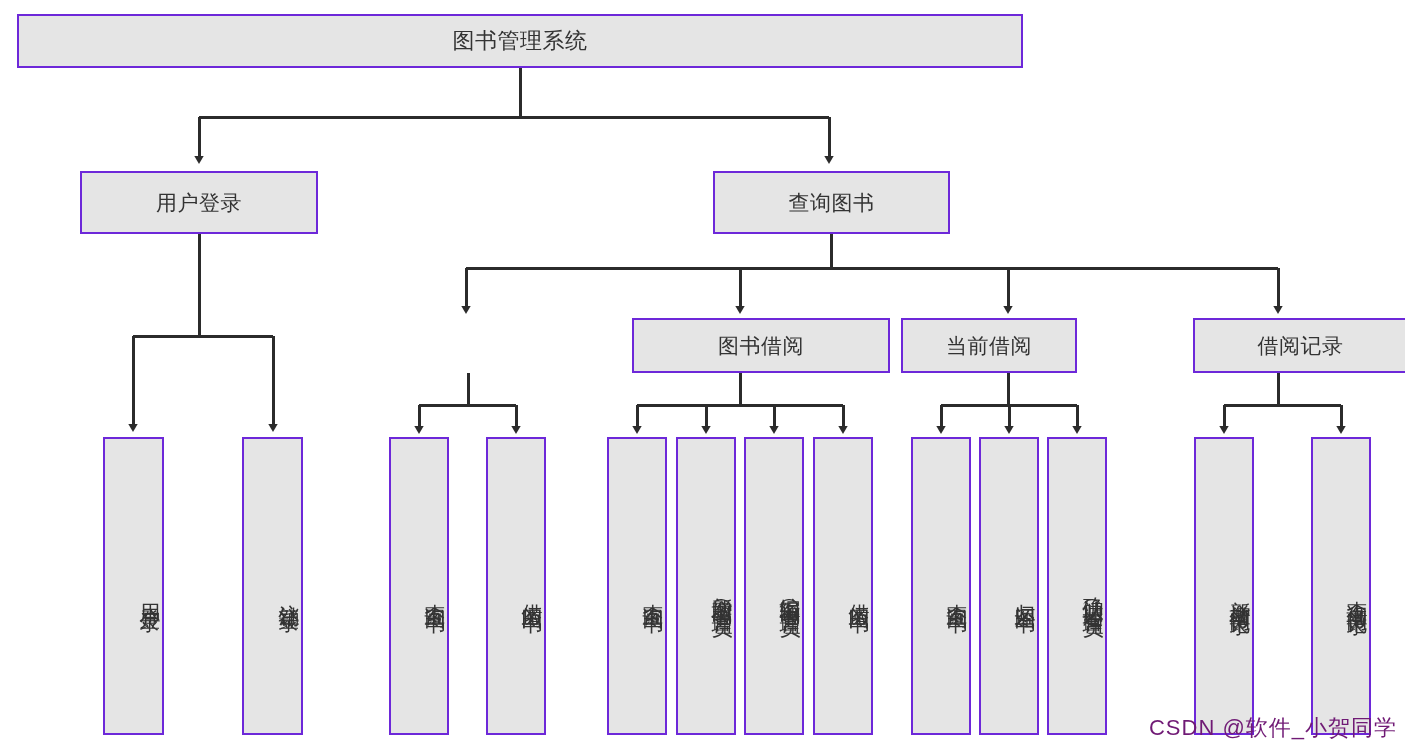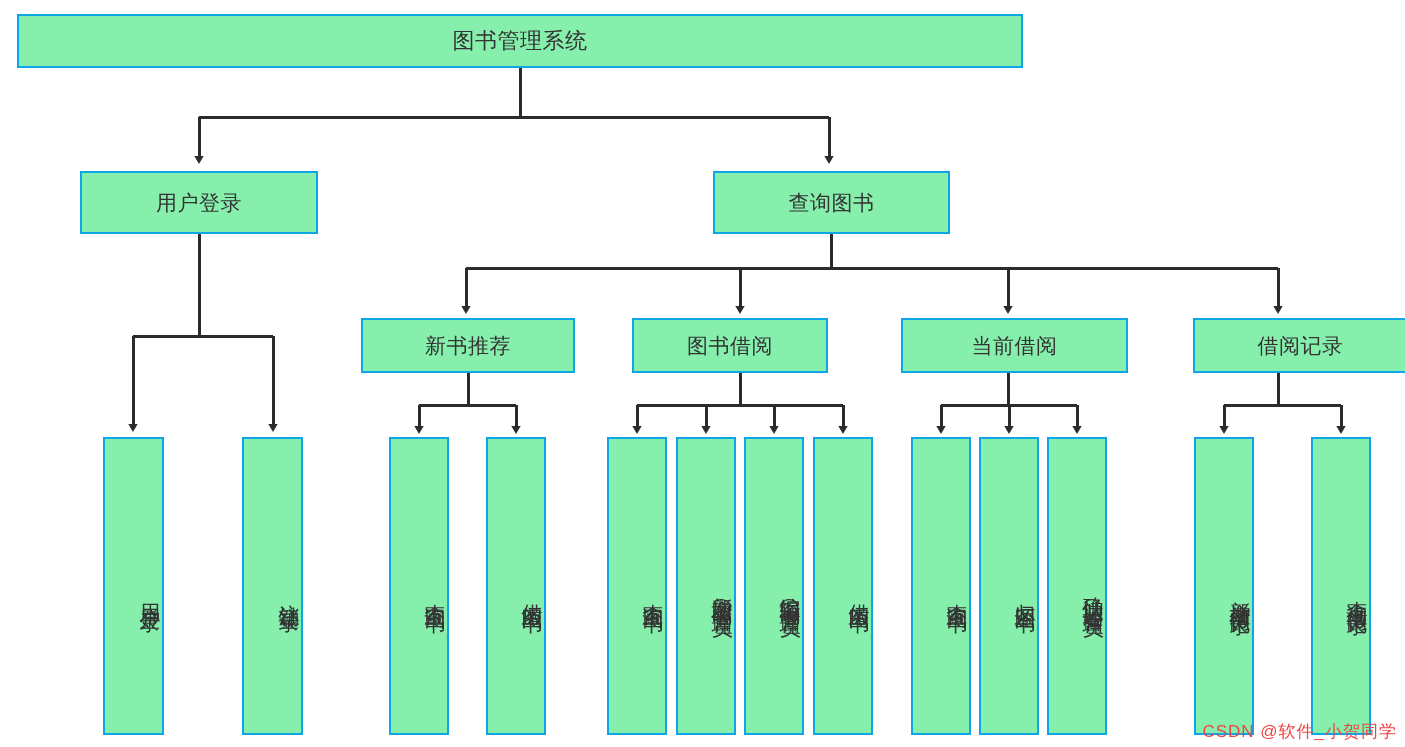--- a/index.html
+++ b/index.html
@@ -21,22 +21,22 @@
     position: absolute;
     left: 0;
     top: 0;
     width: 1405px;
     height: 747px;
     pointer-events: none;
   }
   .node {
     position: absolute;
     box-sizing: border-box;
-    border: 2px solid #0ea5e9;
-    background: #86efac;
+    border: 2px solid #6d28d9;
+    background: #e5e5e5;
     color: #333333;
     display: flex;
     align-items: center;
     justify-content: center;
     font-size: 21px;
     letter-spacing: 0.5px;
     line-height: 1.1;
   }
   .node.root {
     font-size: 22px;
@@ -57,22 +57,22 @@
     white-space: nowrap;
   }
   .node .htext {
     display: block;
     white-space: nowrap;
   }
   .watermark {
     position: absolute;
     right: 8px;
     bottom: 4px;
-    font-size: 17px;
-    color: #ef4444;
+    font-size: 22px;
+    color: #701a75;
     letter-spacing: 1px;
     white-space: nowrap;
     user-select: none;
   }
 </style>
 </head>
 <body>
 
 <div id="canvas">
 
@@ -131,29 +131,26 @@
   </div>
 
   <div class="node" style="left:80px; top:171px; width:238px; height:63px;">
     <span class="htext">用户登录</span>
   </div>
 
   <div class="node" style="left:713px; top:171px; width:237px; height:63px;">
     <span class="htext">查询图书</span>
   </div>
 
-  <div class="node" style="left:361px; top:318px; width:214px; height:55px;">
-    <span class="htext">新书推荐</span>
-  </div>
-
-  <div class="node" style="left:632px; top:318px; width:196px; height:55px;">
+
+  <div class="node" style="left:632px; top:318px; width:258px; height:55px;">
     <span class="htext">图书借阅</span>
   </div>
 
-  <div class="node" style="left:901px; top:318px; width:227px; height:55px;">
+  <div class="node" style="left:901px; top:318px; width:176px; height:55px;">
     <span class="htext">当前借阅</span>
   </div>
 
   <div class="node" style="left:1171px; top:318px; width:215px; height:55px;margin-left:22px;">
     <span class="htext">借阅记录</span>
   </div>
 
   <div class="node leaf" style="left:103px; top:437px; width:61px; height:298px;">
     <span class="vtext">用户登录</span>
   </div>

